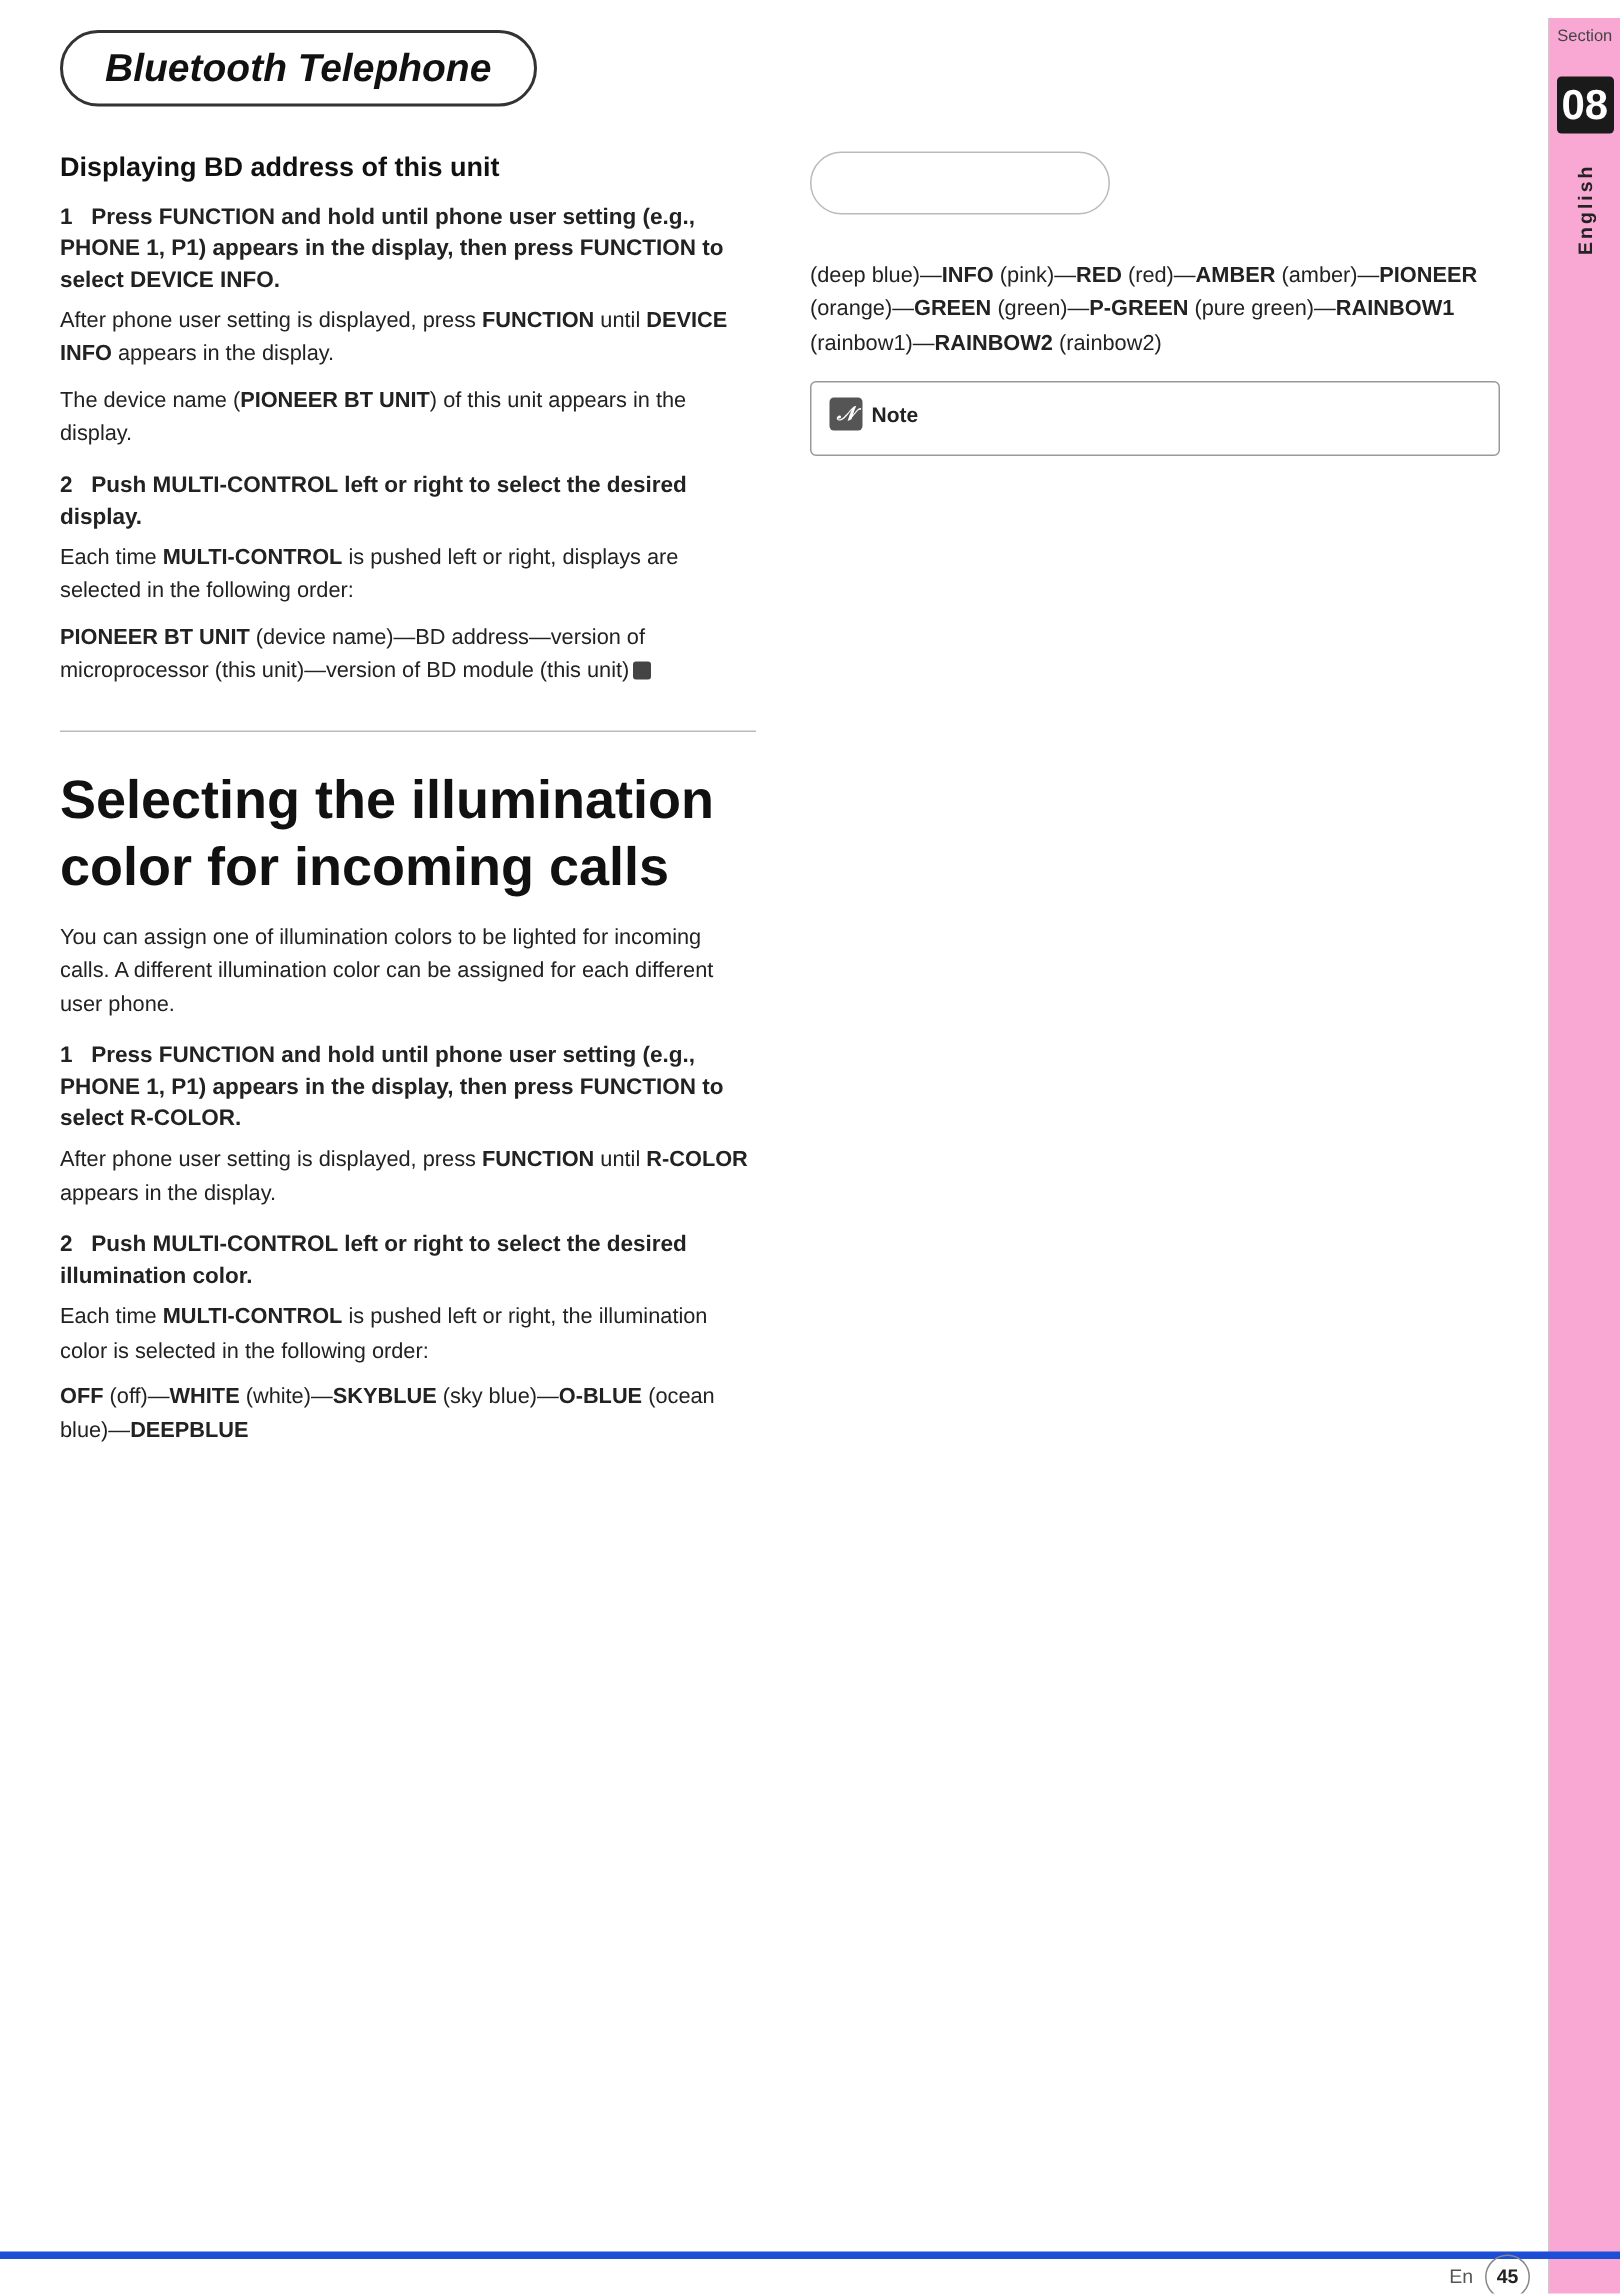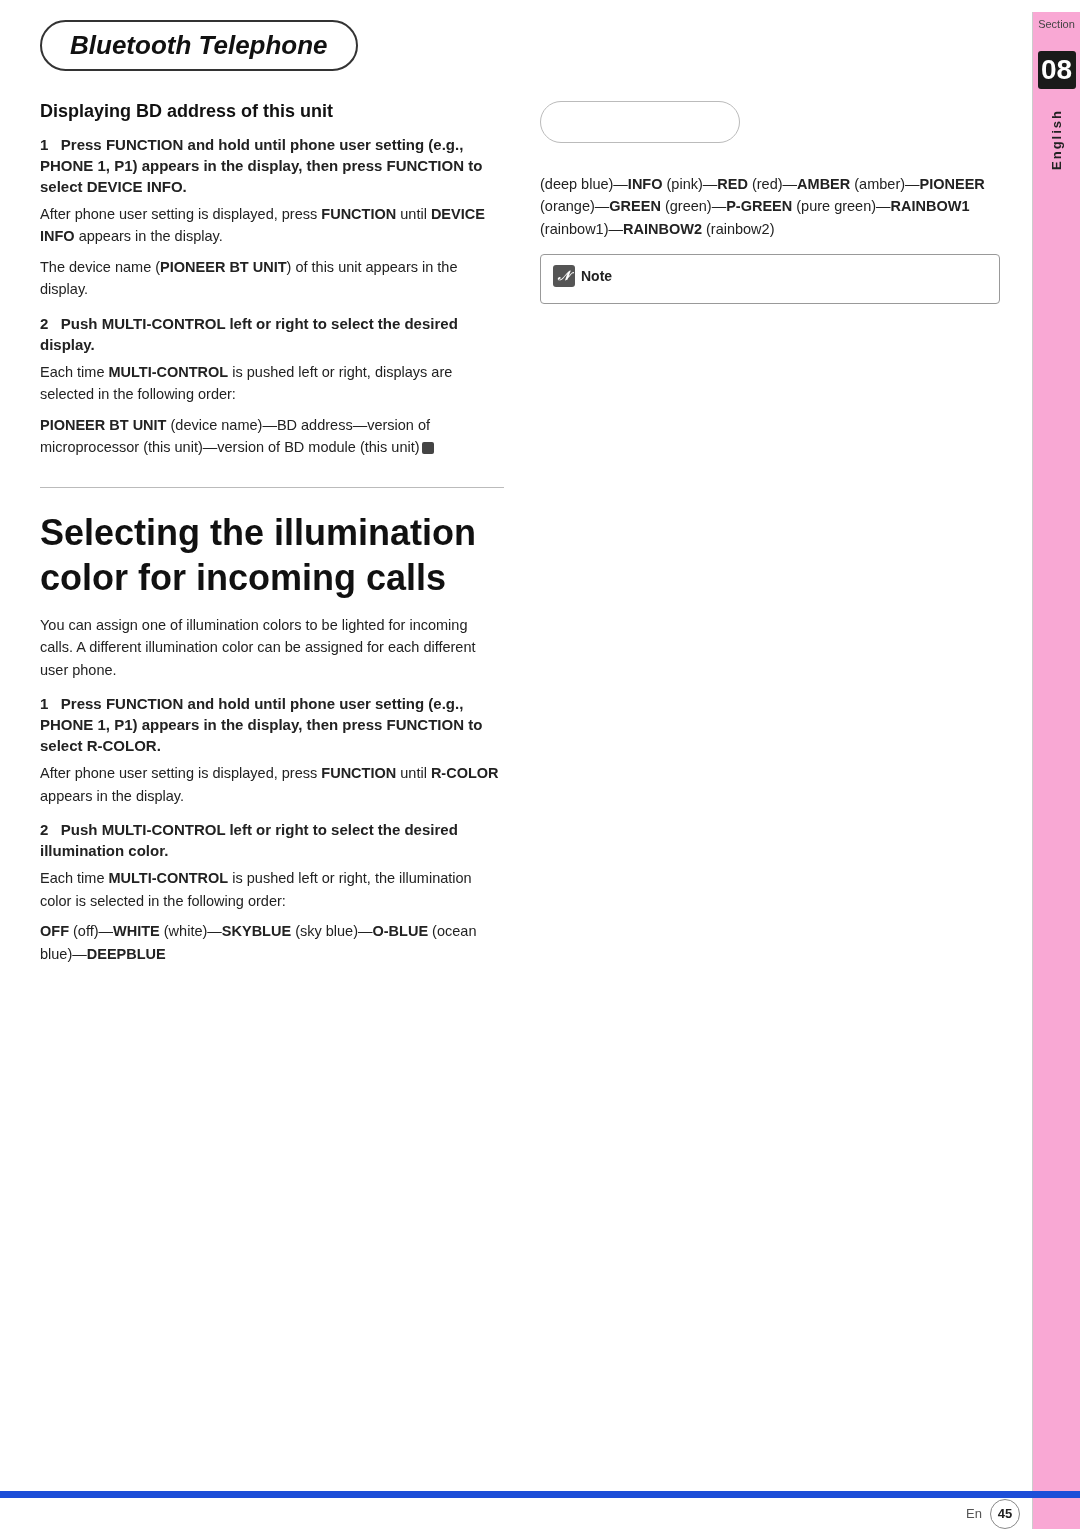--- a/index.html
+++ b/index.html
@@ -186,22 +186,22 @@
       border-top: 1px solid #bbb;
       margin: 28px 0 22px 0;
     }
 
     
     .bottom-bar {
       position: absolute;
       bottom: 0;
       left: 0;
       right: 0;
-      height: 38px;
-      border-top: 7px solid #1d4ed8;
+      height: 28px;
+      border-top: 5px solid #1d4ed8;
       display: flex;
       align-items: center;
       justify-content: flex-end;
       padding: 0 60px 0 30px;
     }
 
     .en-label {
       font-size: 13px;
       color: #555;
       margin-right: 8px;

